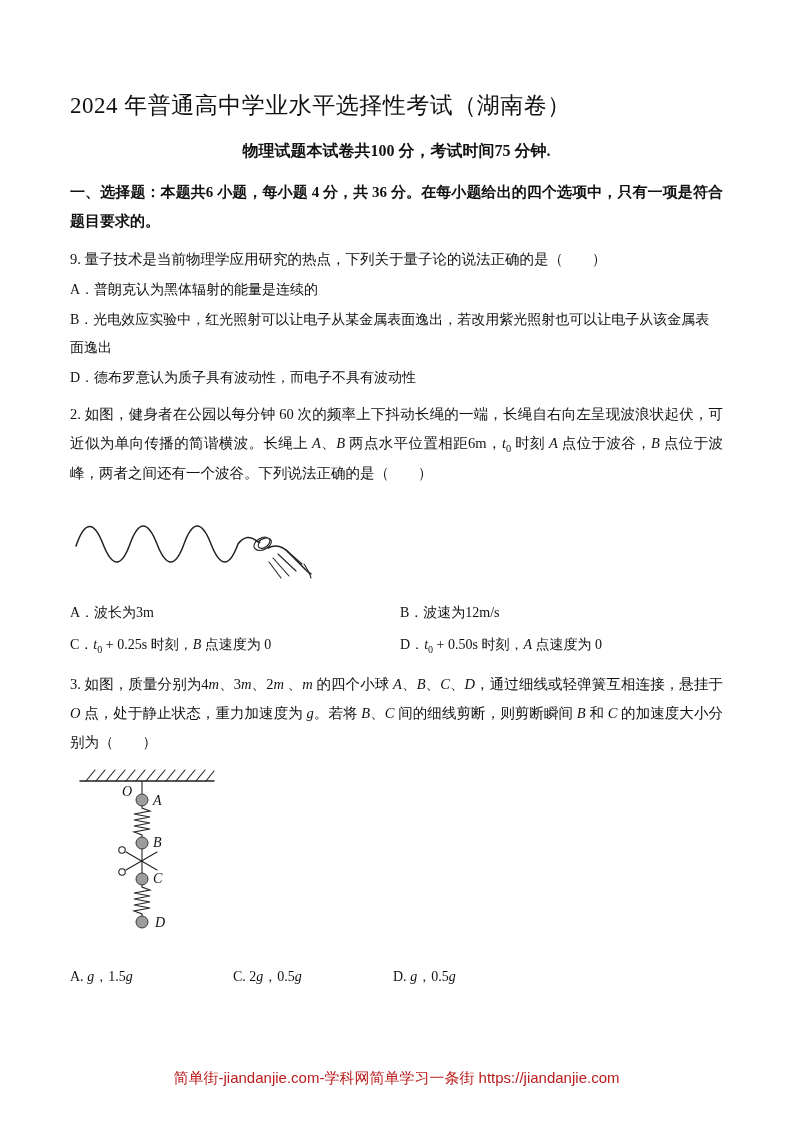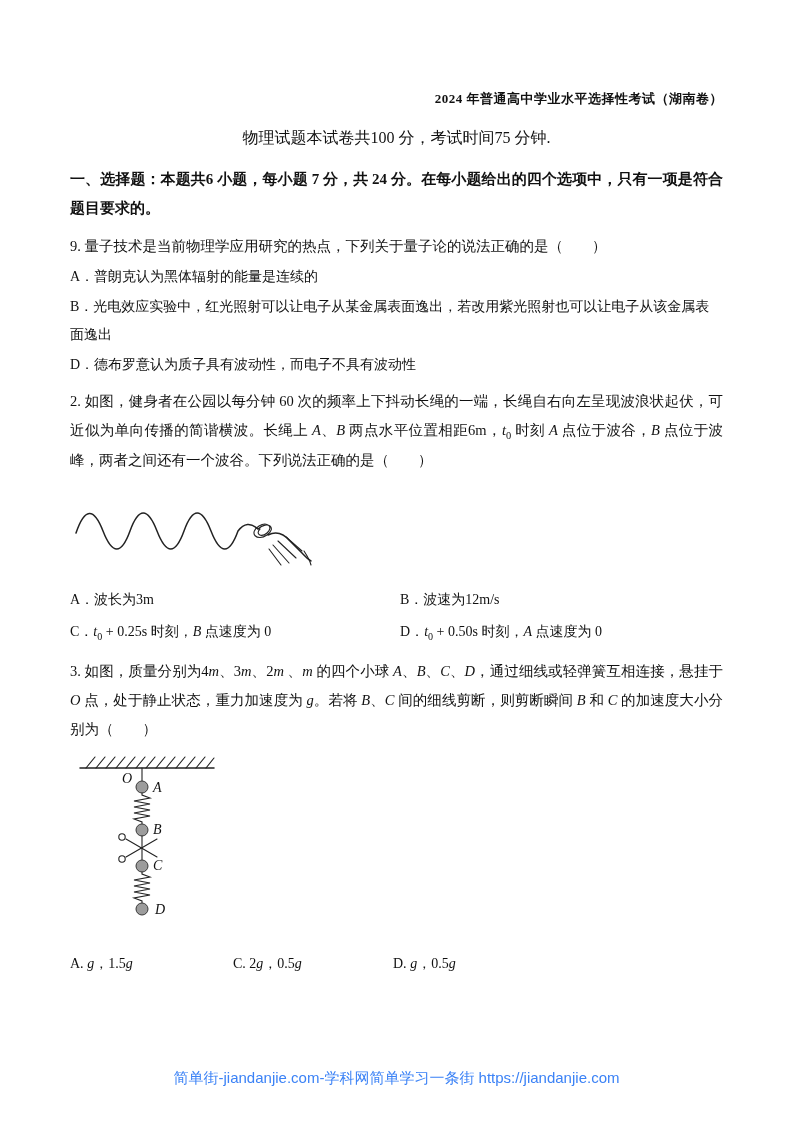--- a/index.html
+++ b/index.html
@@ -7,25 +7,25 @@
   body {
     width: 793px; height: 1122px;
     background: #ffffff;
     color: #111;
     font-family: "Liberation Serif", "DejaVu Serif", serif;
     position: relative;
     overflow: hidden;
   }
   .content { padding: 90px 70px 0 70px; }
   .title {
-    font-size: 13px; font-weight: 700; text-align: right;
+    font-size: 23px; font-weight: 400; text-align: left;
     margin: 0 0 20px 0; letter-spacing: .5px;
   }
   .subtitle {
-    font-size: 16px; font-weight: 400; text-align: center;
+    font-size: 16px; font-weight: 700; text-align: center;
     margin: 15px 0 16px 0;
   }
   .section-header {
     font-size: 15px; font-weight: 700; line-height: 1.95;
     margin: 0 0 4px 0; text-align: justify;
   }
   .stem {
     font-size: 14.5px; line-height: 2.0;
     margin: 8px 0 2px 0; text-align: justify;
   }
@@ -37,33 +37,33 @@
   .fig-balls { margin-left: 2px; }
   i { font-family: "Liberation Serif", serif; font-style: italic; }
   sub { font-size: .72em; }
   svg { display: block; }
   .sketch { stroke: #222; fill: none; stroke-width: 1.5; stroke-linecap: round; stroke-linejoin: round; }
   .thin   { stroke: #222; fill: none; stroke-width: 1.1; stroke-linecap: round; }
   .ball   { fill: #9c9c9c; stroke: #3a3a3a; stroke-width: 1; }
   .svg-label { font-family: "Liberation Serif", serif; font-style: italic; font-size: 14px; fill: #111; }
   .footer {
     position: absolute; left: 0; right: 0; bottom: 34px;
-    text-align: center; color: #3b82f6;
+    text-align: center; color: #b91c1c;
     font-family: "Liberation Sans", "DejaVu Sans", sans-serif;
     font-size: 15px;
   }
 </style>
 </head>
 <body>
 
 <div class="content">
 
   <h1 class="title">2024 年普通高中学业水平选择性考试（湖南卷）</h1>
   <h2 class="subtitle">物理试题本试卷共100 分，考试时间75 分钟.</h2>
-  <p class="section-header">一、选择题：本题共6 小题，每小题 7 分，共 24 分。在每小题给出的四个选项中，只有一项是符合题目要求的。</p>
+  <p class="section-header">一、选择题：本题共6 小题，每小题 4 分，共 36 分。在每小题给出的四个选项中，只有一项是符合题目要求的。</p>
 
   <section>
     <p class="stem">9. 量子技术是当前物理学应用研究的热点，下列关于量子论的说法正确的是（　　）</p>
     <p class="option">A．普朗克认为黑体辐射的能量是连续的</p>
     <p class="option">B．光电效应实验中，红光照射可以让电子从某金属表面逸出，若改用紫光照射也可以让电子从该金属表面逸出</p>
     <p class="option">D．德布罗意认为质子具有波动性，而电子不具有波动性</p>
   </section>
 
   <section>
     <p class="stem">2. 如图，健身者在公园以每分钟 60 次的频率上下抖动长绳的一端，长绳自右向左呈现波浪状起伏，可近似为单向传播的简谐横波。长绳上 <i>A</i>、<i>B</i> 两点水平位置相距6m，<i>t</i><sub>0</sub> 时刻 <i>A</i> 点位于波谷，<i>B</i> 点位于波峰，两者之间还有一个波谷。下列说法正确的是（　　）</p>

